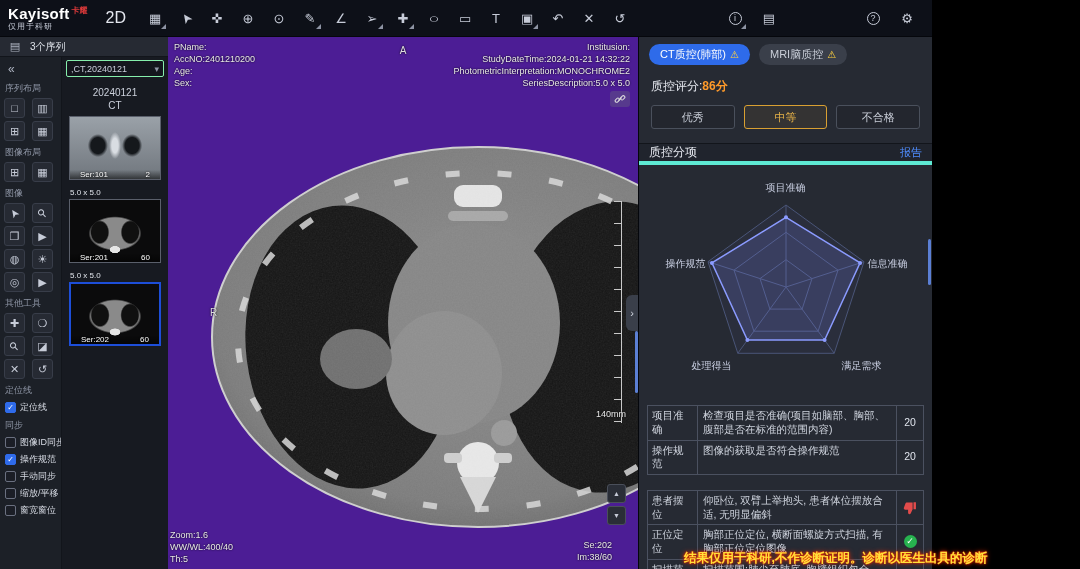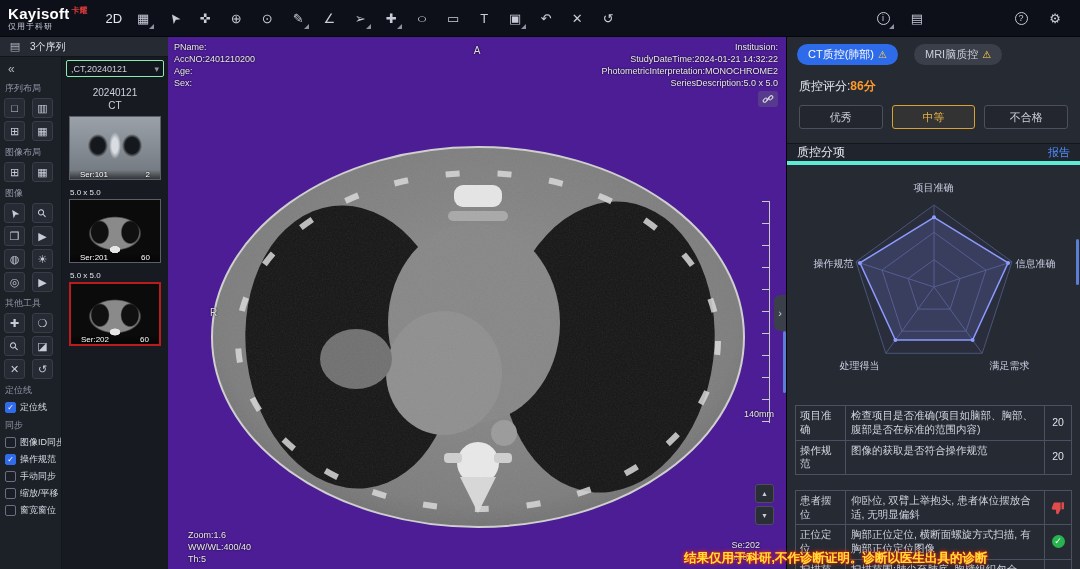--- a/index.html
+++ b/index.html
@@ -1,28 +1,28 @@
 <!DOCTYPE html>
 <html><head>
 <meta charset="utf-8">
 <style>
   * { box-sizing: border-box; margin: 0; padding: 0; }
   html,body { width:1080px; height:569px; overflow:hidden; background:#000;
     font-family:"Liberation Sans","DejaVu Sans",sans-serif; }
-  .app { width:1080px; height:569px; display:flex; flex-direction:column; }
+  .app { width:932px; height:569px; display:flex; flex-direction:column; }
 
   
   .topbar { height:37px; background:#0d1018; display:flex; align-items:center;
     padding:0 8px; flex:0 0 auto; border-bottom:1px solid #05070c; }
   .brand { display:flex; flex-direction:column; line-height:1; margin-right:18px; }
   .brand-row { display:flex; align-items:flex-start; }
   .brand-name { color:#fff; font-size:15px; font-weight:bold; letter-spacing:0.3px; }
   .brand-mark { color:#e23b3b; font-size:8px; font-weight:bold; margin-left:2px; margin-top:1px; }
   .brand-sub { color:#c7ccd8; font-size:8px; margin-top:2px; letter-spacing:1px; }
-  .mode { color:#e3e6ee; font-size:13px; margin-right:8px; }
+  .mode { color:#e3e6ee; font-size:16px; margin-right:16px; }
   .tools { display:flex; align-items:center; gap:5px; }
   .tbtn { background:transparent; border:none; width:26px; height:26px; color:#c7ccd8;
     font-size:13px; display:flex; align-items:center; justify-content:center;
     position:relative; border-radius:3px; cursor:pointer; }
   .tbtn.caret::after { content:""; position:absolute; right:2px; bottom:2px; width:0; height:0;
     border-style:solid; border-width:0 0 5px 5px; border-color:transparent transparent #8d93a3 transparent; }
   .tglyph { display:inline-block; }
   .rot-cursor { transform:rotate(-125deg); }
   .rot-mag { transform:rotate(-45deg); }
   .stretch-x { transform:scaleX(1.4); }
@@ -62,21 +62,21 @@
     padding:0 4px; cursor:pointer; }
   .dd-value { flex:1; overflow:hidden; white-space:nowrap; }
   .dd-caret { color:#8e95a5; font-size:9px; }
   .series-list { flex:1; overflow:hidden; padding-top:6px; }
   .group-label { text-align:center; color:#ccd1dc; font-size:10px; line-height:13px; margin-bottom:4px; }
   .thumb-block { display:flex; flex-direction:column; align-items:center; }
   .spacing { align-self:flex-start; color:#dfe3ea; font-size:8px; margin:8px 0 2px 8px; }
   .spacing:empty { display:none; }
   .thumb { position:relative; width:92px; height:64px; border:1px solid #5a5f6b; background:#000;
     cursor:pointer; overflow:hidden; }
-  .thumb.selected { border:2px solid #b91c1c; }
+  .thumb.selected { border:2px solid #1d4ed8; }
   .timg { width:100%; height:100%;
     background:
       radial-gradient(9px 6px at 50% 80%, #e6e6e6 55%, rgba(0,0,0,0) 62%),
       radial-gradient(15px 19px at 33% 52%, #101010 55%, rgba(0,0,0,0) 64%),
       radial-gradient(15px 19px at 67% 52%, #101010 55%, rgba(0,0,0,0) 64%),
       radial-gradient(40px 26px at 50% 54%, #8a8a8a 60%, rgba(0,0,0,0) 66%),
       #0b0b0c; }
   .timg.scout { background:
       radial-gradient(8px 18px at 50% 46%, #d9dde2 40%, rgba(0,0,0,0) 75%),
       radial-gradient(14px 16px at 31% 46%, #15181c 50%, rgba(0,0,0,0) 72%),
@@ -91,38 +91,38 @@
   .ct { position:absolute; left:30px; top:78px; width:560px; height:430px; }
   .ov { position:absolute; color:#e8e8e8; font-size:9px; line-height:12px; text-shadow:0 0 2px #000; }
   .ov-tl { top:4px; left:6px; }
   .ov-tr { top:4px; right:8px; text-align:right; }
   .link-btn { position:absolute; top:54px; right:8px; width:20px; height:16px;
     background:rgba(110,115,125,0.35); border:none; border-radius:3px; display:flex;
     align-items:center; justify-content:center; cursor:pointer; }
   .orient { position:absolute; color:#ddd; font-size:10px; text-shadow:0 0 2px #000; }
   .orient-a { top:8px; left:50%; transform:translateX(-50%); }
   .orient-r { top:270px; left:42px; }
-  .ov-bl { bottom:4px; left:20px; }
+  .ov-bl { bottom:4px; left:2px; }
   .ov-br { bottom:6px; right:26px; text-align:right; }
   .ruler { position:absolute; right:16px; top:164px; height:222px; width:8px;
     border-right:1px solid #c9c9c9;
     background:repeating-linear-gradient(to bottom, #c9c9c9 0 1px, transparent 1px 22px); }
   .ruler-label { position:absolute; right:12px; top:372px; color:#e8e8e8; font-size:9px; text-shadow:0 0 2px #000; }
   .steppers { position:absolute; right:12px; bottom:44px; display:flex; flex-direction:column; gap:3px; }
   .step-btn { width:19px; height:19px; background:#2a2e37; border:1px solid #4a4f5a; border-radius:3px;
     color:#c7ccd8; font-size:7px; display:flex; align-items:center; justify-content:center; cursor:pointer; }
   .vscroll { position:absolute; right:0; top:294px; width:3px; height:62px; background:#5b7fd4; border-radius:2px; }
   .expand-tab { position:absolute; right:0; top:258px; width:12px; height:36px; background:#3a3f4a;
     border:none; border-radius:6px 0 0 6px; color:#cfd4de; font-size:11px; cursor:pointer;
     display:flex; align-items:center; justify-content:center; }
 
   
   .qc { width:294px; flex:0 0 auto; background:#262a33; display:flex; flex-direction:column;
     overflow:hidden; border-left:1px solid #05070c; }
-  .pill-row { display:flex; gap:16px; padding:7px 10px 4px;align-items:center; }
+  .pill-row { display:flex; gap:9px; padding:7px 10px 4px;align-items:center; }
   .pill { height:21px; border-radius:11px; border:none; padding:0 11px; font-size:11px;
     display:flex; align-items:center; gap:4px; cursor:pointer; background:#3a3f4a; color:#c9ced8; }
   .pill.active { background:#2e6bea; color:#fff; }
   .warn { color:#ffd23e; font-size:10px; }
   .score-row { padding:9px 12px 2px; font-size:12px; color:#e6e9f0; }
   .score-val { color:#ff9a2a; font-weight:bold; }
   .grade-row { display:flex; gap:9px; padding:8px 12px 4px; }
   .grade { flex:1; height:24px; background:#23262e; border:1px solid #4a505c; border-radius:3px;
     color:#c9ced8; font-size:11px; cursor:pointer; }
   .grade.active { border-color:#d9a032; color:#e8b348; background:rgba(217,160,50,0.08); }

